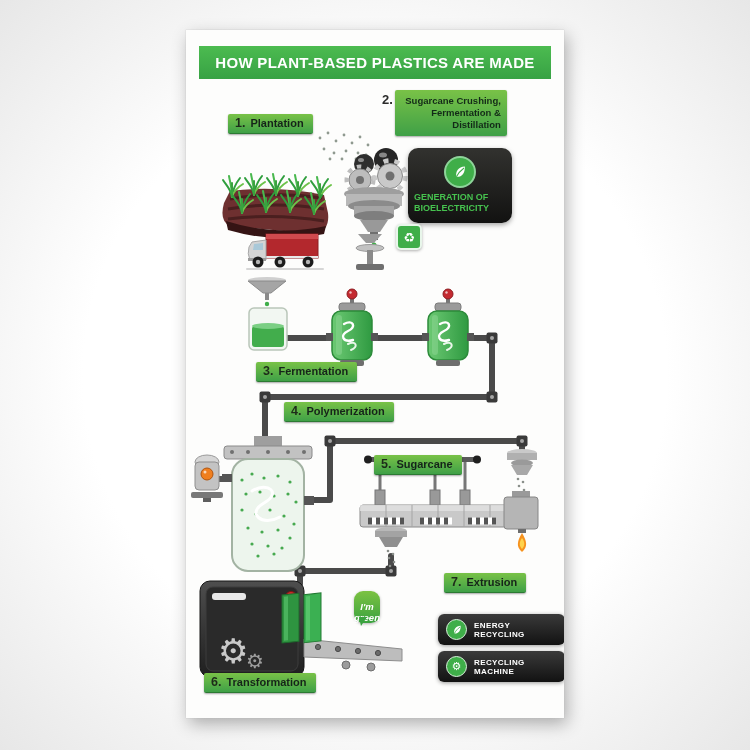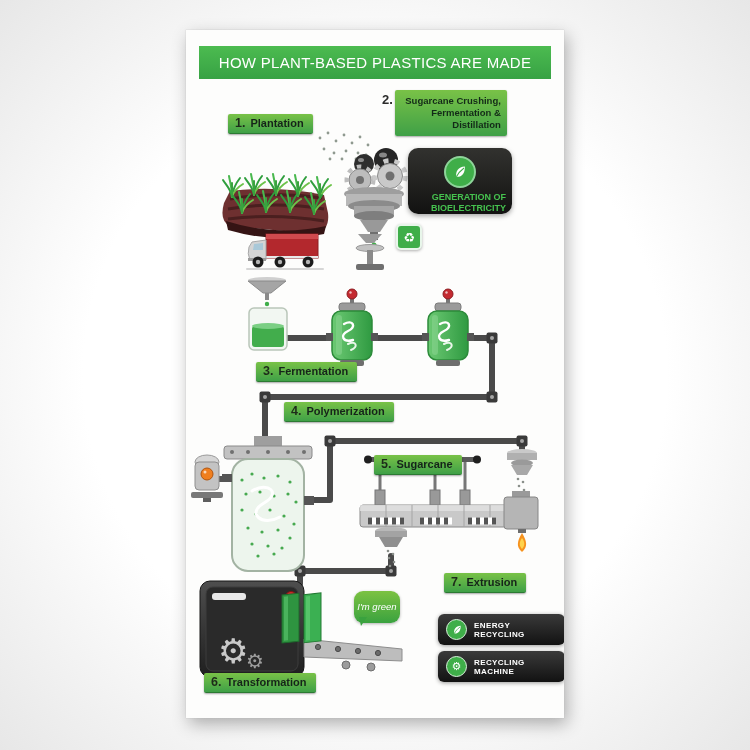--- a/index.html
+++ b/index.html
@@ -12,21 +12,21 @@
   .poster{
     position:absolute;left:186px;top:30px;width:378px;height:688px;
     background:#fdfdfc;box-shadow:0 0 1px #b5b5b5,3px 6px 16px rgba(0,0,0,.30);
     overflow:hidden;
   }
   .titlebar{
     position:absolute;left:13px;top:16px;width:352px;height:33px;
     background:linear-gradient(180deg,#4cbb50,#37a244);
     display:flex;align-items:center;justify-content:center;
   }
-  .titlebar .title{color:#fff;font-weight:normal;font-size:15px;letter-spacing:.3px;}
+  .titlebar .title{color:#fff;font-weight:bold;font-size:15px;letter-spacing:.3px;}
   .pipes{position:absolute;left:0;top:0;z-index:1;}
   .illus{z-index:2;}
   .ribbon{
     position:absolute;z-index:3;display:flex;align-items:center;gap:5px;
     background:linear-gradient(180deg,#79c247,#3fa047);
     padding:2px 9px 3px 7px;border-radius:2px;
     box-shadow:0 1px 2px rgba(0,0,0,.35);border-bottom:1px solid #2c7a33;
     white-space:nowrap;
   }
   .ribbon .num{font-weight:800;font-size:12.5px;color:#1d2b1a;}
@@ -34,41 +34,41 @@
   .step2{position:absolute;left:196px;top:60px;z-index:3;display:flex;align-items:flex-start;gap:2px;}
   .step2 .s2num{font-weight:800;font-size:13px;color:#2b2b2b;margin-top:2px;}
   .step2 .s2box{
     width:100px;background:linear-gradient(180deg,#79c247,#3fa047);
     border-radius:2px;padding:5px 6px;box-shadow:0 1px 2px rgba(0,0,0,.35);
     font-weight:bold;font-size:9.5px;line-height:1.25;color:#132a18;text-align:right;
   }
   .card{
     position:absolute;left:222px;top:118px;width:104px;z-index:3;
     background:linear-gradient(180deg,#32322f,#121211);
-    border-radius:10px;text-align:right;
+    border-radius:10px;text-align:left;padding-bottom:9px;
     box-shadow:0 2px 5px rgba(0,0,0,.35);
   }
   .card-ic{
     width:28px;height:28px;margin:8px auto 4px;border-radius:50%;
     background:#3fae49;border:2px solid #8ed49a;
     display:flex;align-items:center;justify-content:center;
   }
   .card-title{color:#46c24f;font-weight:bold;font-size:9px;line-height:1.2;padding:0 6px;}
   .card-body{color:#ffffff;font-size:8.5px;line-height:1.25;padding:3px 9px 0;font-weight:bold;}
   .recycle-chip{
     position:absolute;left:210px;top:194px;width:22px;height:22px;z-index:4;
     background:#3fae49;border-radius:5px;border:2px solid #e8f6ea;
     display:flex;align-items:center;justify-content:center;
     color:#fff;font-size:13px;box-shadow:0 1px 3px rgba(0,0,0,.3);
   }
   .bubble{
-    position:absolute;left:168px;top:561px;width:46px;height:32px;z-index:4;
+    position:absolute;left:168px;top:561px;width:26px;height:32px;z-index:4;
     background:linear-gradient(180deg,#7cc242,#3aa23f);border-radius:9px;
-    display:flex;align-items:center;justify-content:center;text-align:center;
-    color:#fff;font-weight:normal;font-style:italic;font-size:9.5px;line-height:1.1;
+    display:flex;align-items:flex-end;justify-content:center;text-align:center;
+    color:#fff;font-weight:bold;font-style:italic;font-size:9.5px;line-height:1.1;
     box-shadow:0 1px 3px rgba(0,0,0,.3);
   }
   .bubble::after{
     content:"";position:absolute;left:5px;bottom:-9px;
     border:6px solid transparent;border-top:9px solid #3aa23f;border-left-width:2px;
   }
   .badge{
     position:absolute;left:252px;width:127px;height:31px;z-index:3;
     background:linear-gradient(180deg,#3a3a3a,#121212);border-radius:6px;
     display:flex;align-items:center;gap:7px;padding:0 8px;box-sizing:border-box;

